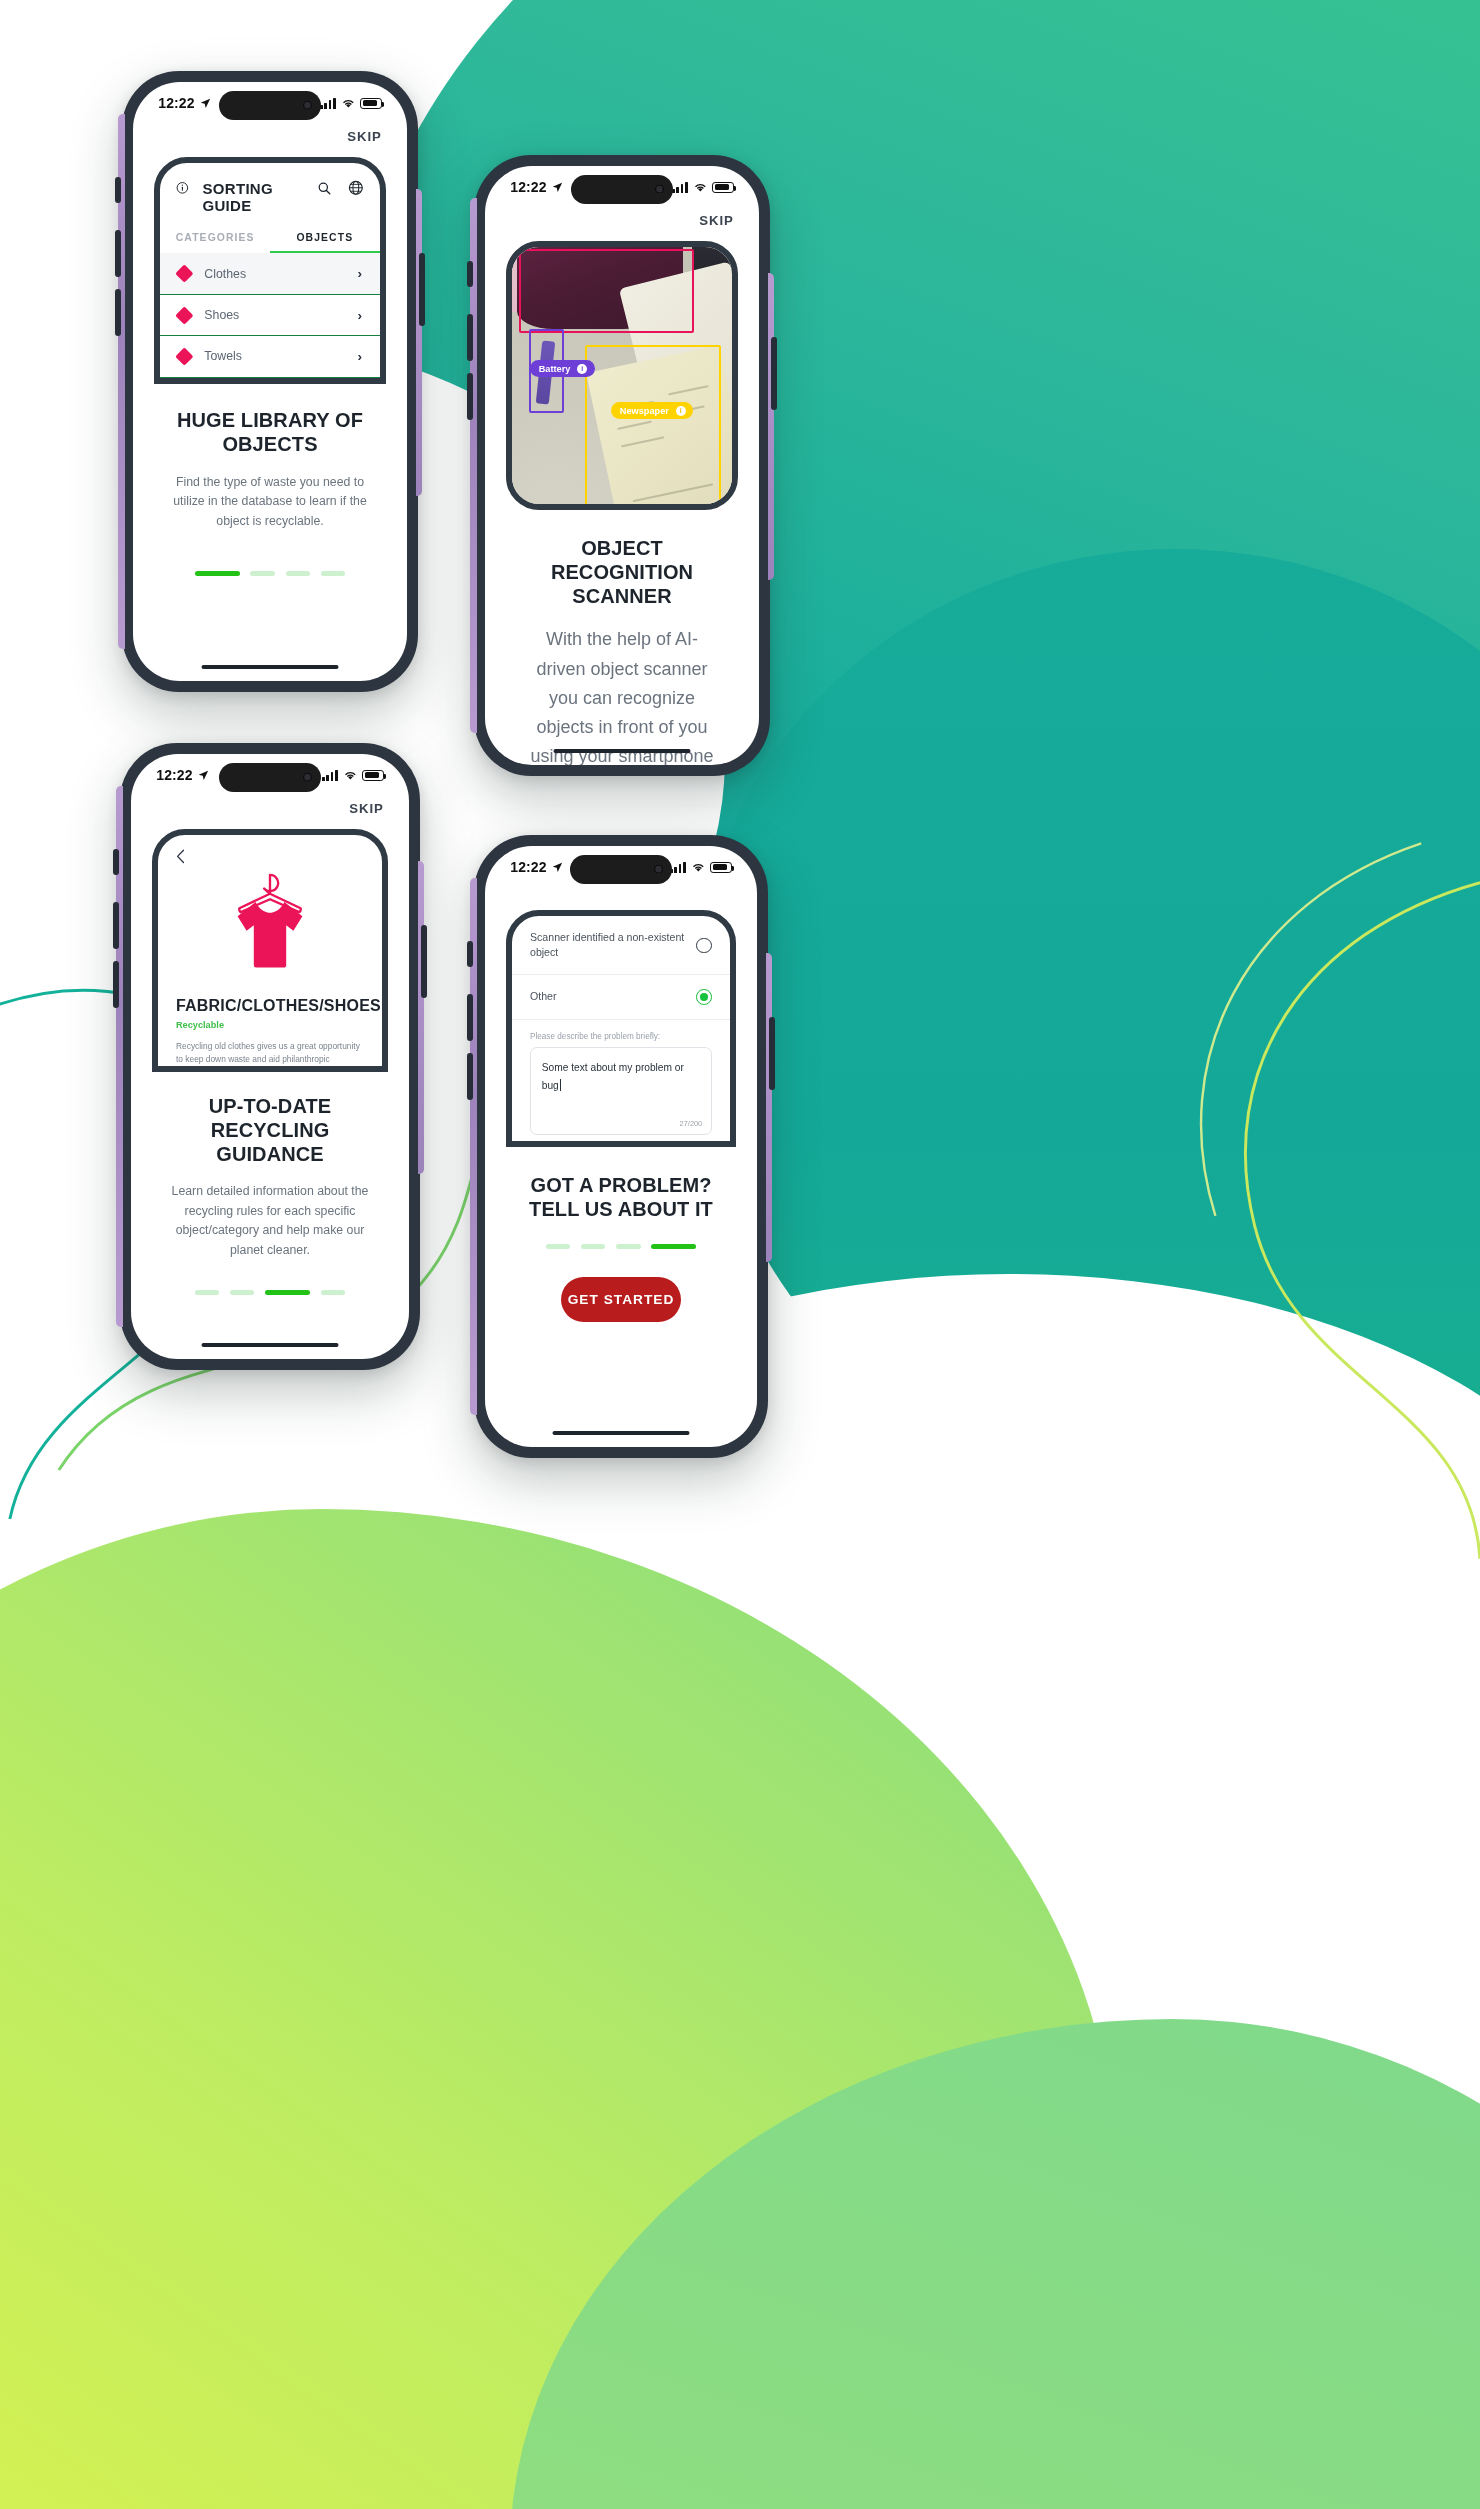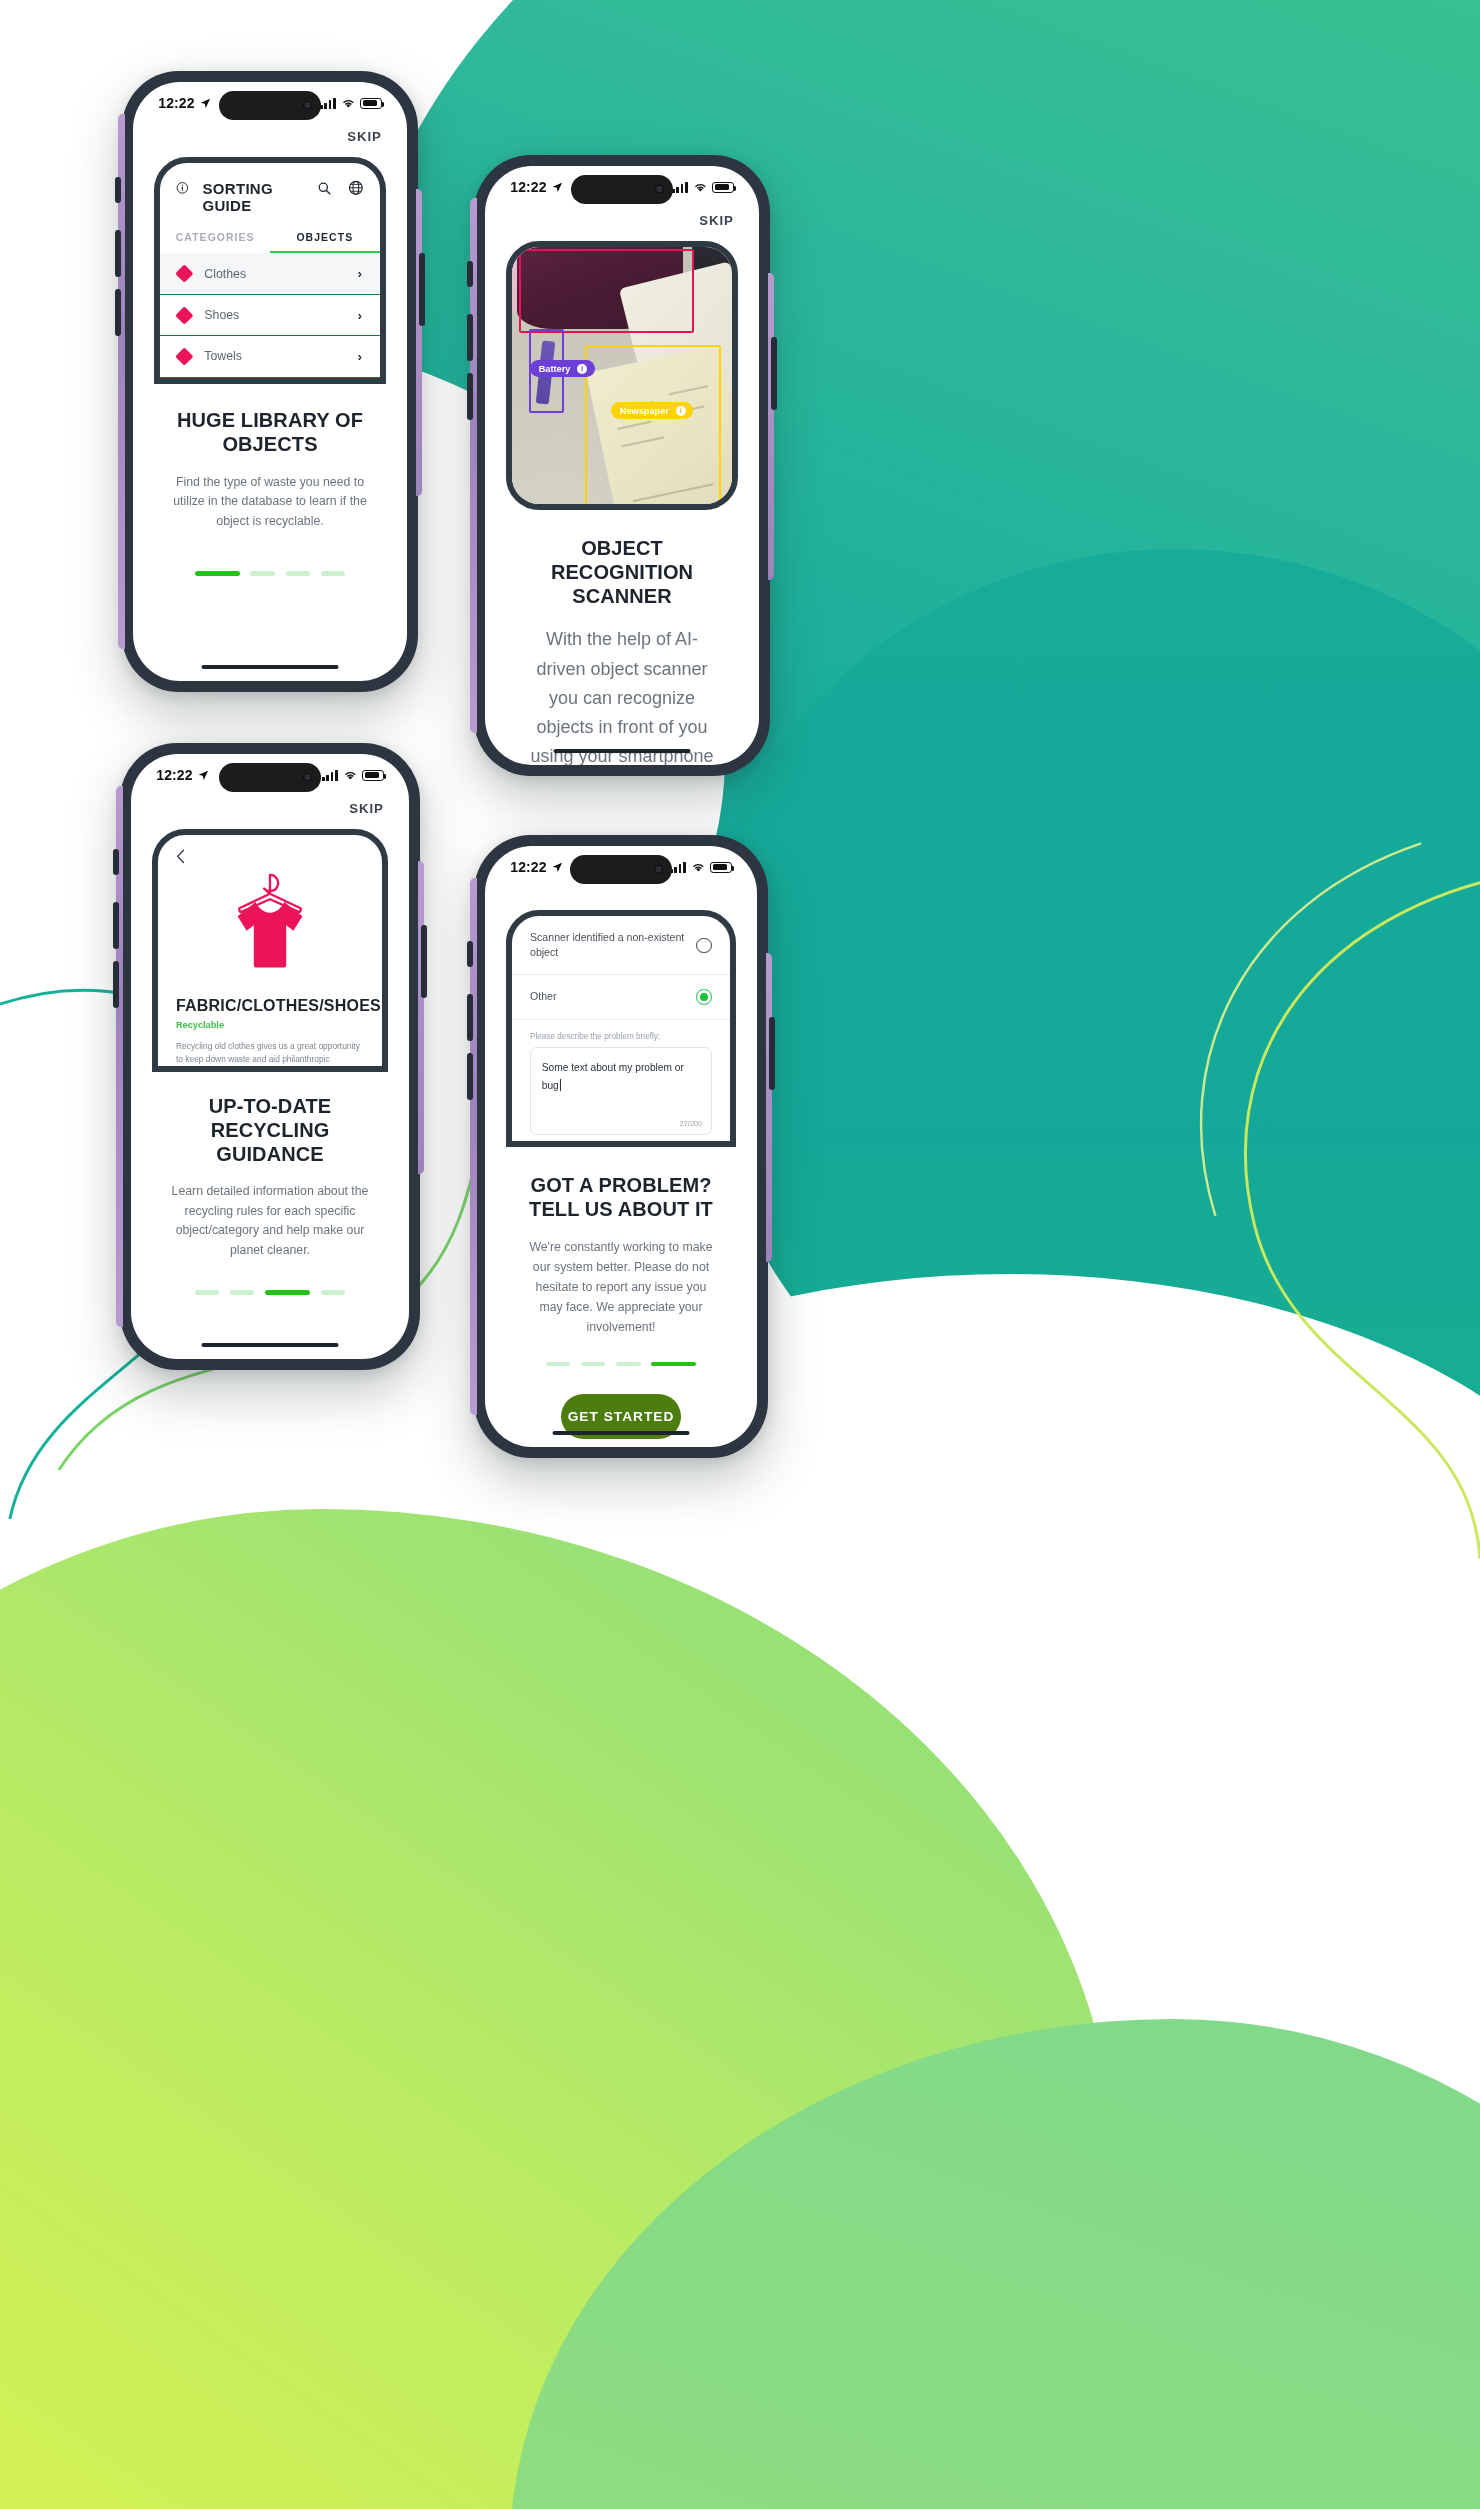--- a/index.html
+++ b/index.html
@@ -294,21 +294,21 @@
   .subcopy {
     margin-top: 21.6px;
     font-size: 14.7px; line-height: 1.62; color:#6b747e;
   }
   .dots { display:flex; justify-content:center; gap: 10.8px; margin-top: 29px; }
   .dash { width: 24.5px; height: 4.9px; border-radius: 2.9px; background:#cdf0cf; }
   .dash.on { width: 45px; background:#23c217; }
   .cta {
     margin: 27.4px 37px 0;
     height: 45px; border-radius: 23.5px;
-    background:#4d7c0f;
+    background:#b91c1c;
     display:flex; align-items:center; justify-content:center;
     color:#fff; font-size: 13.7px; font-weight:700; letter-spacing: 1px;
   }
   .homebar {
     position:absolute; left:50%; transform:translateX(-50%);
     bottom: 11.8px; width: 137px; height: 4.9px;
     background:#1d242c; border-radius: 2.9px;
   }
 </style>
 </head>
@@ -659,21 +659,20 @@
         <div class="ff-hint">Please describe the problem briefly:</div>
         <div class="ff-box">
           <span class="ff-val">Some text about my problem or bug</span><span class="ff-caret"></span>
           <span class="ff-count">27/200</span>
         </div>
 
       </div>
 
       <div class="copy" style="margin-top:25.5px;">
         <div class="headline" style="font-size:20px;">GOT A PROBLEM? TELL US ABOUT IT</div>
-        <div class="subcopy" style="font-size:12.3px;margin-top:17.6px;">We're constantly working to make our system better. Please do not hesitate to report any issue you may face. We appreciate your involvement!</div>
         <div class="dots" style="margin-top:23.5px;">
           <span class="dash"></span>
           <span class="dash"></span>
           <span class="dash"></span>
           <span class="dash on"></span>
         </div>
         <div class="cta">GET STARTED</div>
       </div>
 
       <div class="homebar"></div>

